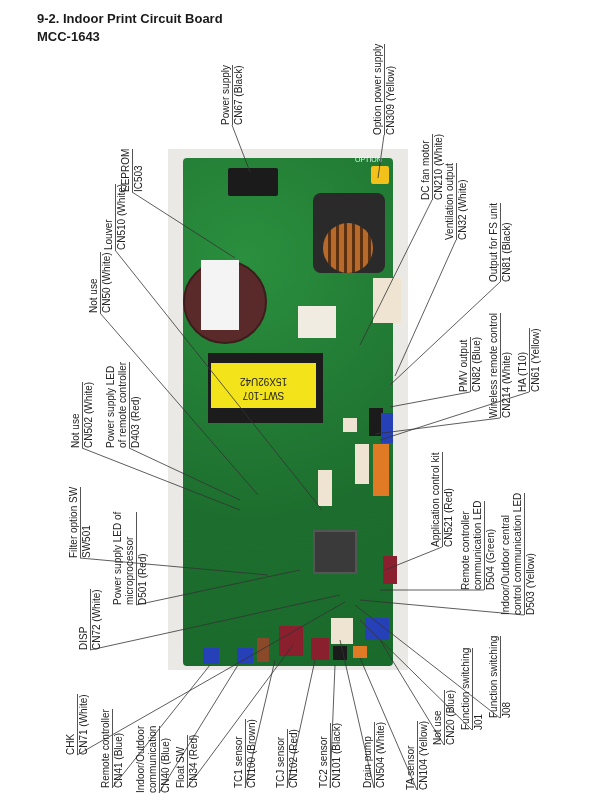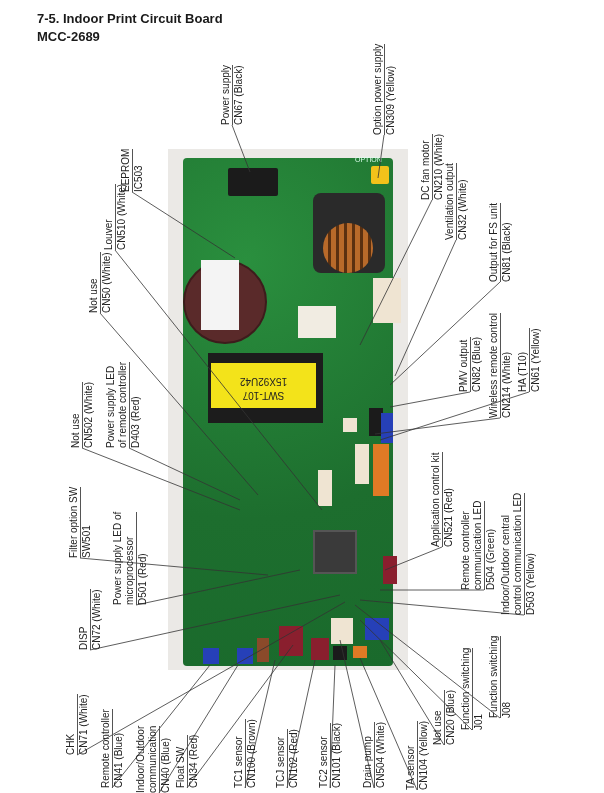--- a/index.html
+++ b/index.html
@@ -14,22 +14,22 @@
   svg#leaders{position:absolute;left:0;top:0;width:604px;height:793px;pointer-events:none;}
   .lbl{position:absolute;font-size:10px;line-height:12px;color:#222;white-space:nowrap;
        transform-origin:0 0;transform:rotate(-90deg);}
   .lbl .l1{display:block;border-bottom:1px solid #555;}
   .lbl .l2{display:block;}
   .lbl .l3{display:block;}
 </style>
 </head>
 <body>
 
-<div class="title" id="t1">7-5. Indoor Print Circuit Board</div>
-<div class="title" id="t2">MCC-2689</div>
+<div class="title" id="t1">9-2. Indoor Print Circuit Board</div>
+<div class="title" id="t2">MCC-1643</div>
 
 <div id="photo-bg"></div>
 <div id="board">
 
   <div class="comp" style="left:45px;top:10px;width:50px;height:28px;background:#1b1b1b;border-radius:2px;"></div>
 
   <div class="comp" style="left:188px;top:8px;width:18px;height:18px;background:#f2c21a;border-radius:2px;"></div>
   <div class="comp" style="left:172px;top:-2px;font-size:7px;color:#dfe;">OPTION</div>
 
   <div class="comp" style="left:130px;top:35px;width:72px;height:80px;background:#2a2a2a;border-radius:8px;"></div>

